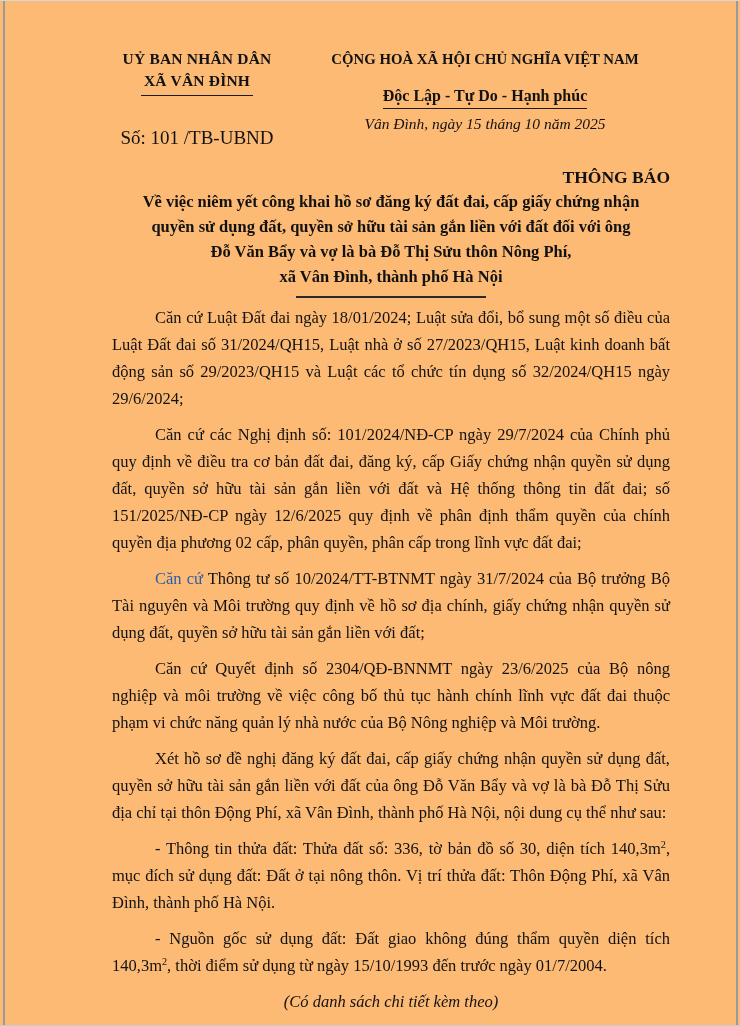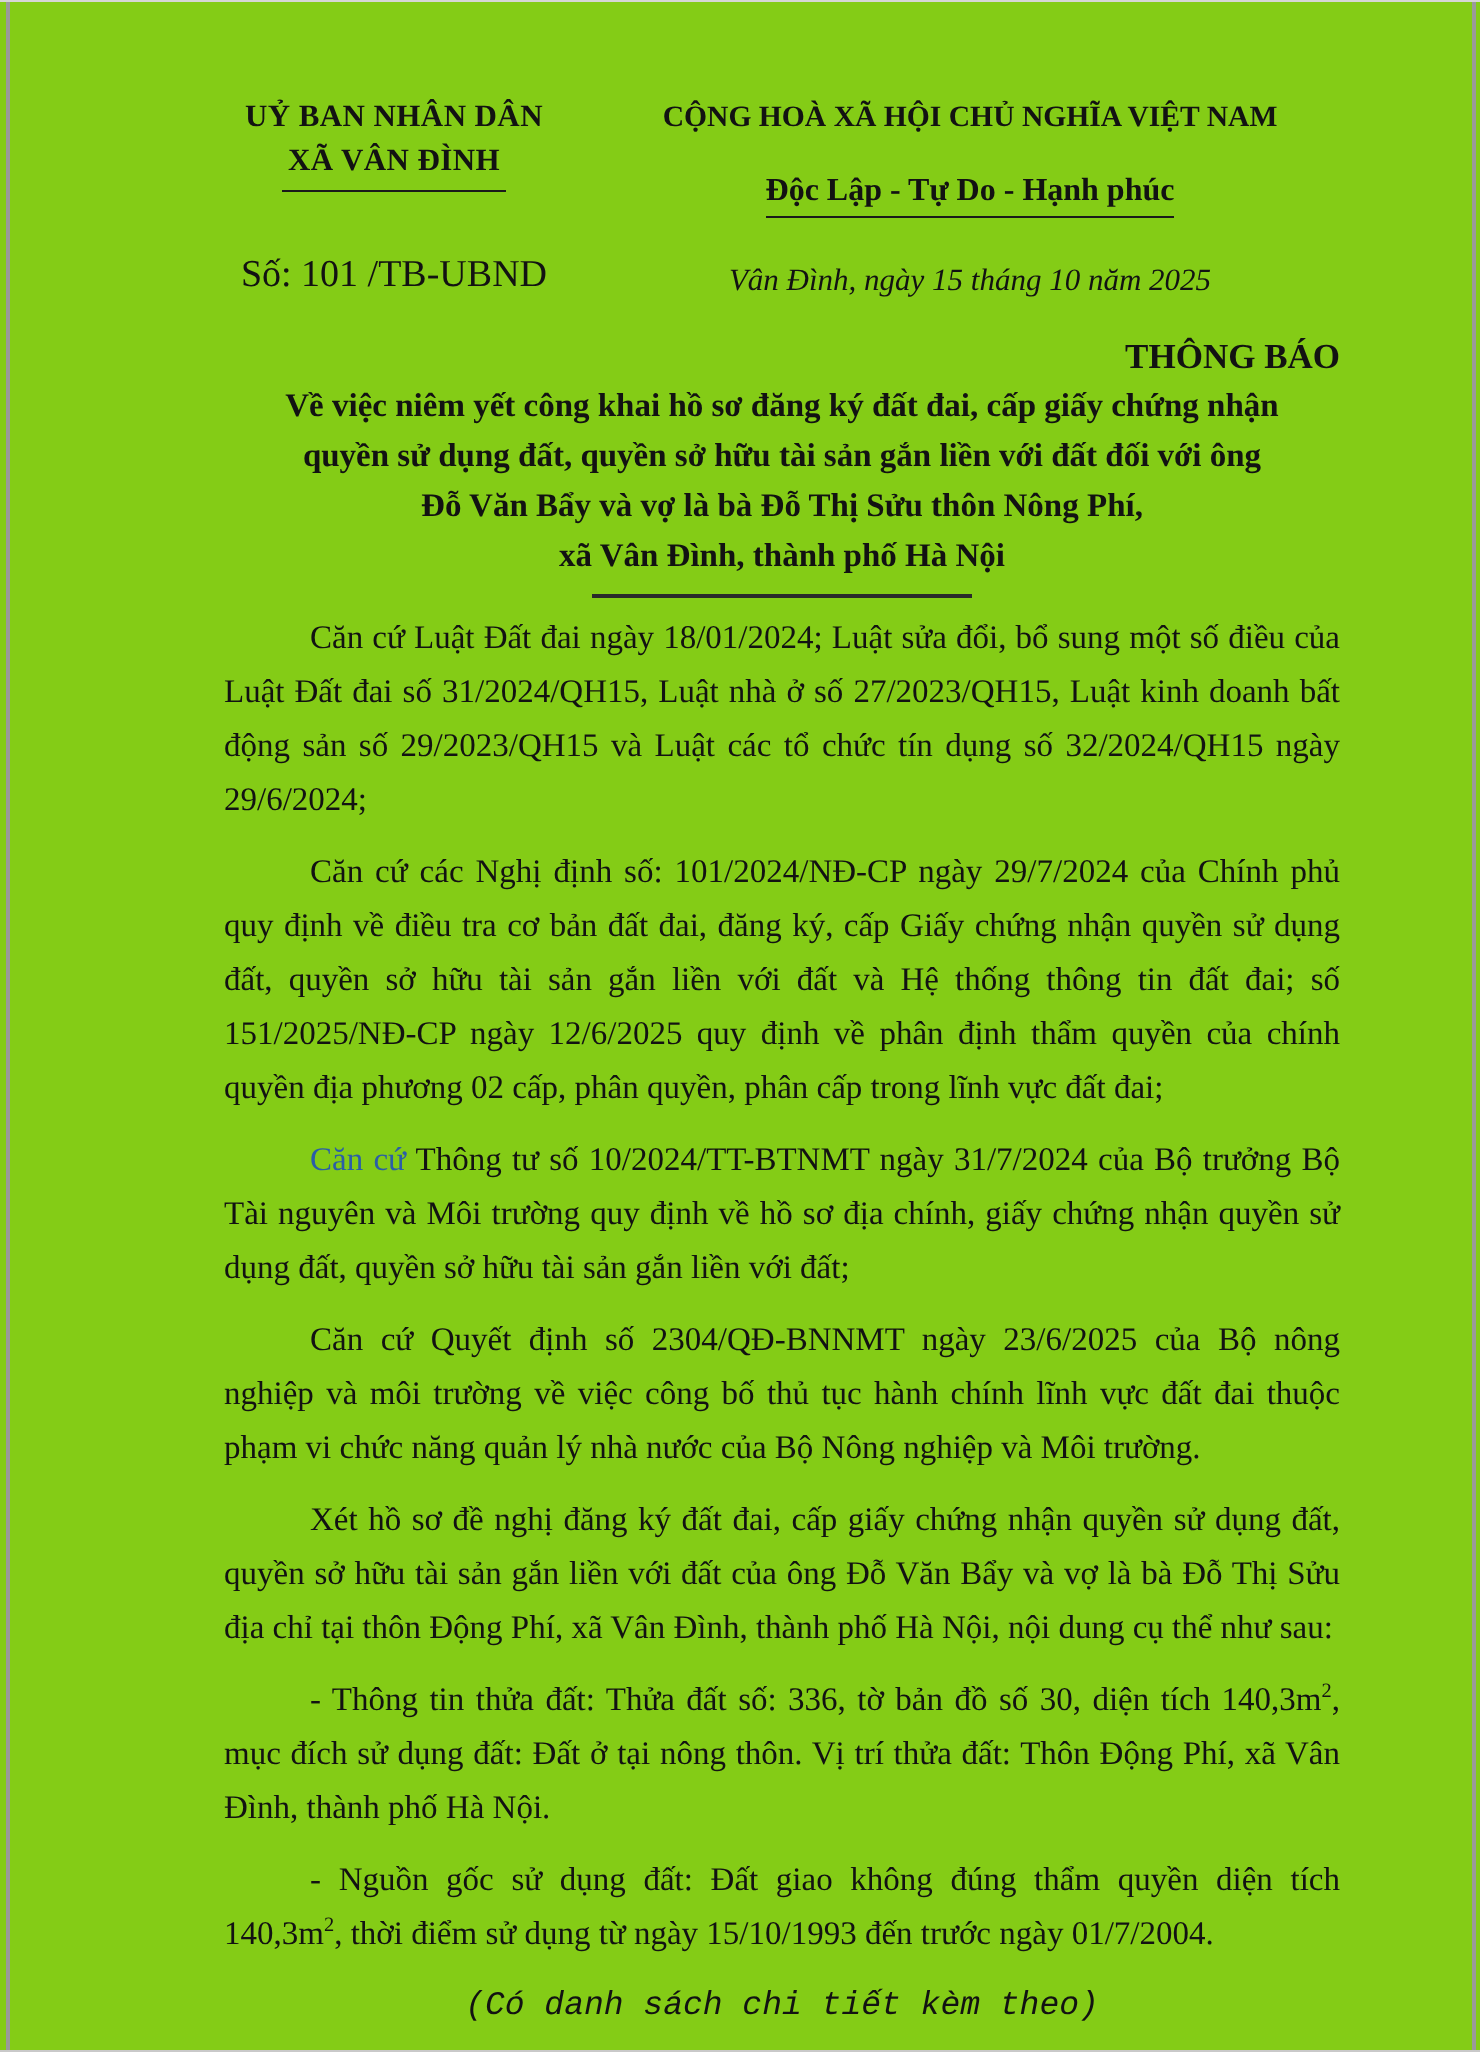--- a/index.html
+++ b/index.html
@@ -1,20 +1,20 @@
 <!DOCTYPE html>
 <html style="--accent-blue: #2b5ea7;"><head>
 <meta charset="utf-8">
 <style>
   html,body{margin:0;padding:0;background:#ffffff;}
   .page{
     position:relative;
     width:740px;
     height:1026px;
-    background:#84cc16;
+    background:#fdba74;
     font-family:"Liberation Serif","DejaVu Serif",serif;
     color:#121212;
     overflow:hidden;
     box-sizing:border-box;
   }
   .edge{position:absolute;pointer-events:none;}
   .edge-left{left:3px;top:0;bottom:0;width:2px;background:#9a9a9a;}
   .edge-right{right:2px;top:0;bottom:0;width:2px;background:#9a9a9a;}
   .edge-top{left:0;right:0;top:0;height:1px;background:#d6d6d6;}
   .edge-bottom{left:0;right:0;bottom:0;height:1px;background:#c9c9c9;}
@@ -23,36 +23,36 @@
 
   .header{display:flex;padding:0 78px 0 86px;}
   .hdr-left{width:222px;text-align:center;}
   .hdr-right{flex:1;text-align:center;}
   .issuer{font-weight:bold;font-size:15.5px;line-height:22px;letter-spacing:.2px;}
   .rule-small{width:112px;border-top:1.5px solid #1a1a1a;margin:3px auto 0 auto;}
   .doc-number{margin-top:31px;font-size:19px;}
   .motto1{font-weight:bold;font-size:14.8px;line-height:22px;}
   .motto2-wrap{margin-top:17px;}
   .motto2{display:inline-block;font-weight:bold;font-size:16px;border-bottom:1.5px solid #1a1a1a;padding-bottom:3px;}
-  .date-line{margin-top:23px;font-style:italic;font-size:15.5px;}
+  .date-line{margin-top:6px;font-style:italic;font-size:15.5px;}
 
   .title-block{padding:0 70px 0 112px;text-align:center;margin-top:16px;}
   .doc-title{font-weight:bold;font-size:17.5px;line-height:24px;text-align:right;}
   .subtitle-line{font-weight:bold;font-size:16.5px;line-height:25px;}
   .title-rule{width:190px;border-top:2px solid #2a2a2a;margin:7px auto 0 auto;}
 
   .body-wrap{padding:6px 70px 0 112px;}
   .para{
     margin:0 0 9px 0;
     font-size:16.5px;
     line-height:27px;
     text-align:justify;
     text-indent:43px;
   }
-  .para.center{text-align:center;text-indent:0;font-style:italic;margin:4px 0 24px 0;font-family:Liberation Mono, monospace;}
+  .para.center{text-align:center;text-indent:0;font-style:italic;margin:4px 0 24px 0;}
   .para sup{font-size:62%;line-height:0;}
   .blue{color:var(--accent-blue,#2b5ea7);}
 </style>
 </head>
 <body>
 
 <div class="page">
   <div class="edge edge-left"></div>
   <div class="edge edge-right"></div>
   <div class="edge edge-top"></div>

